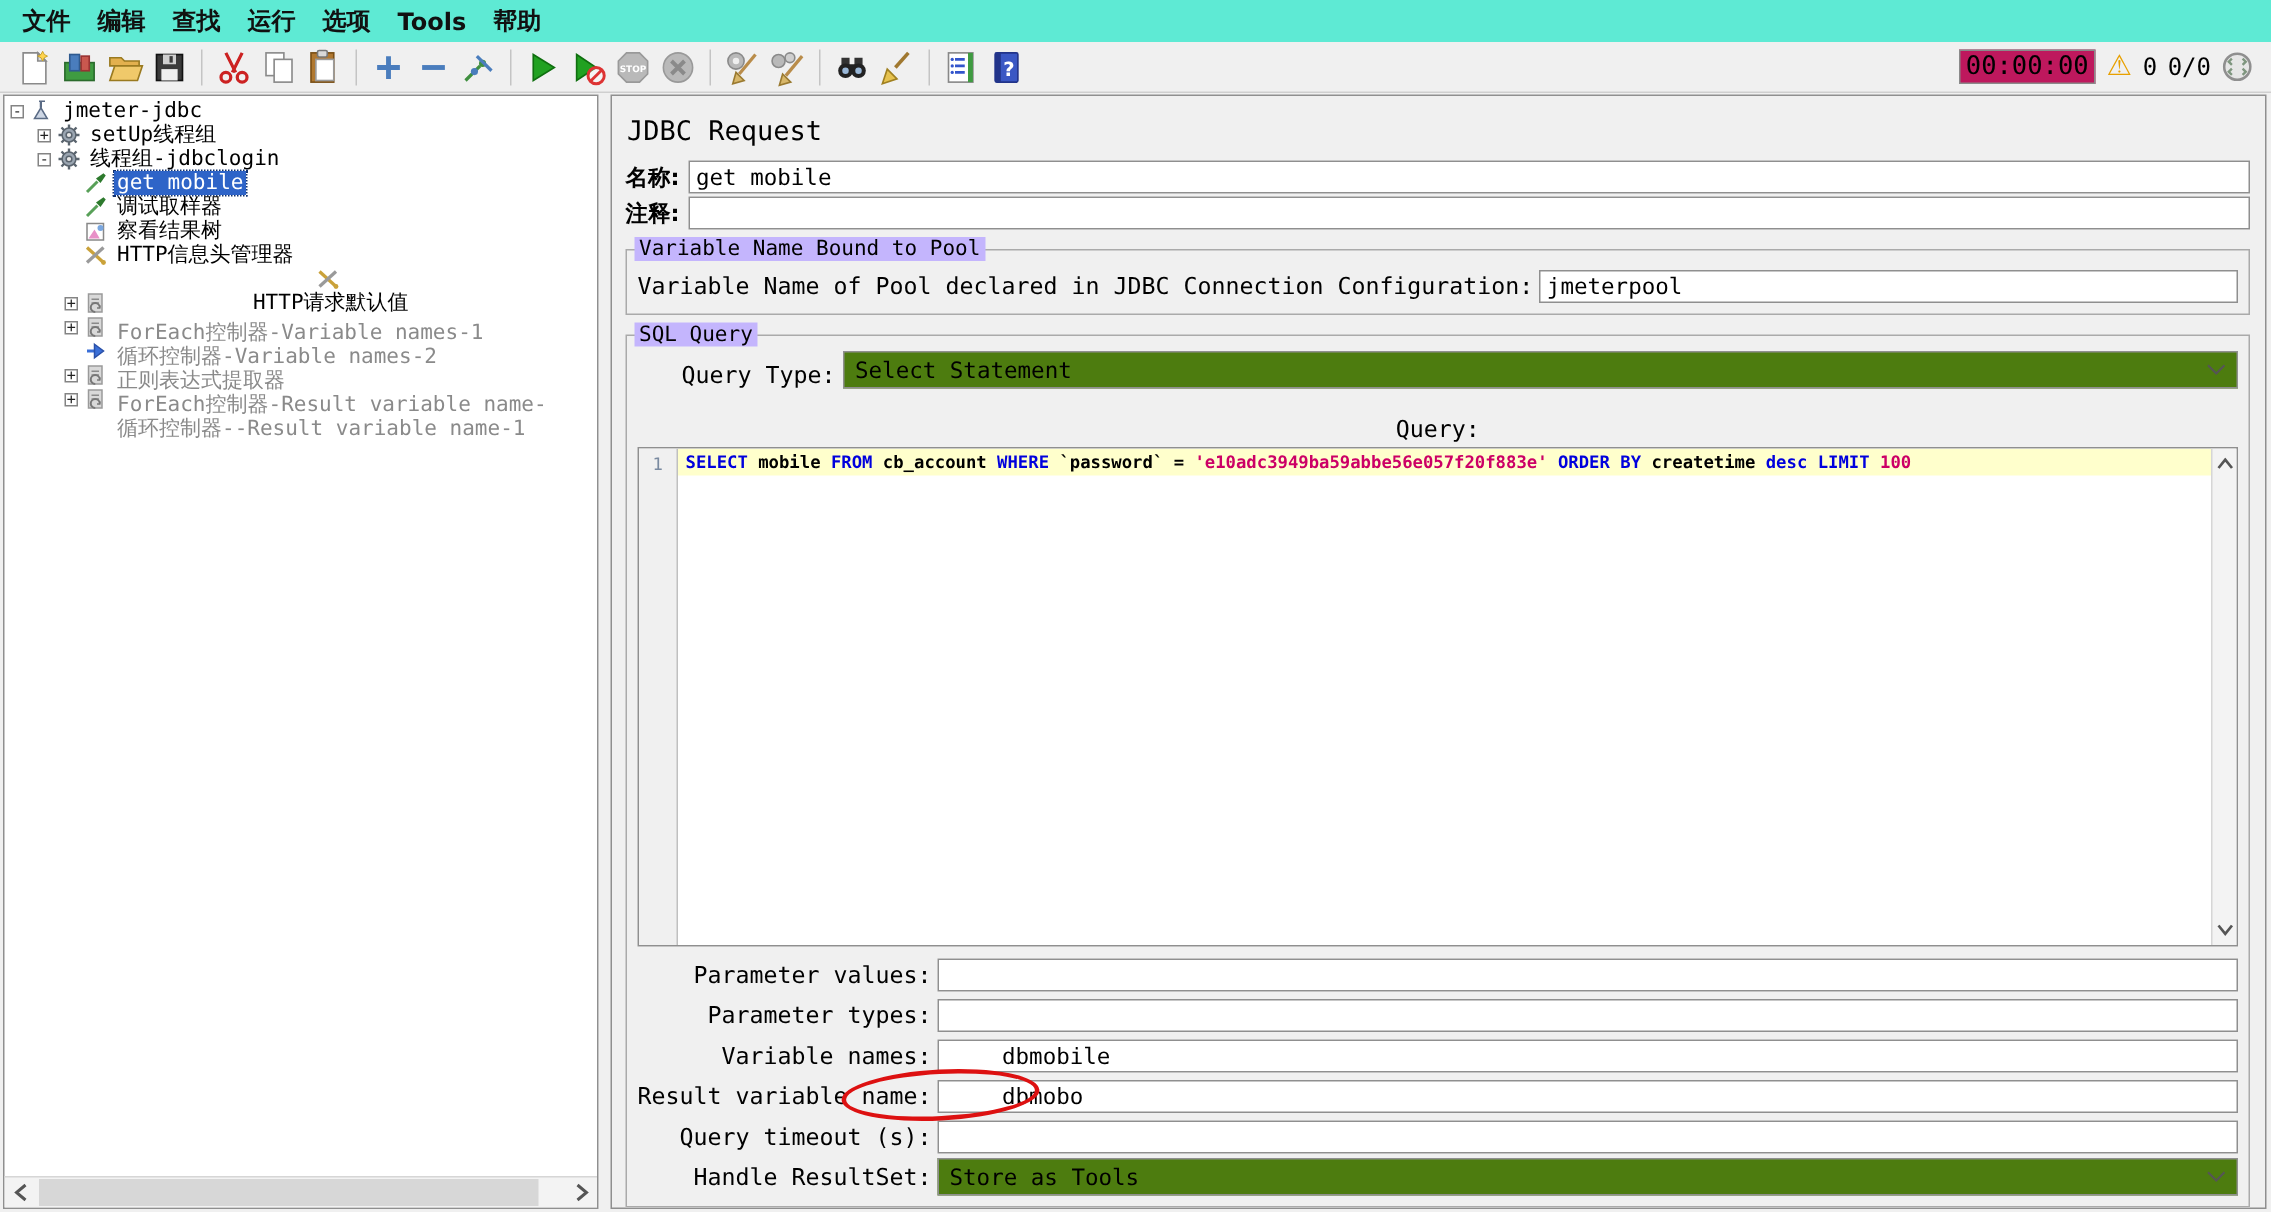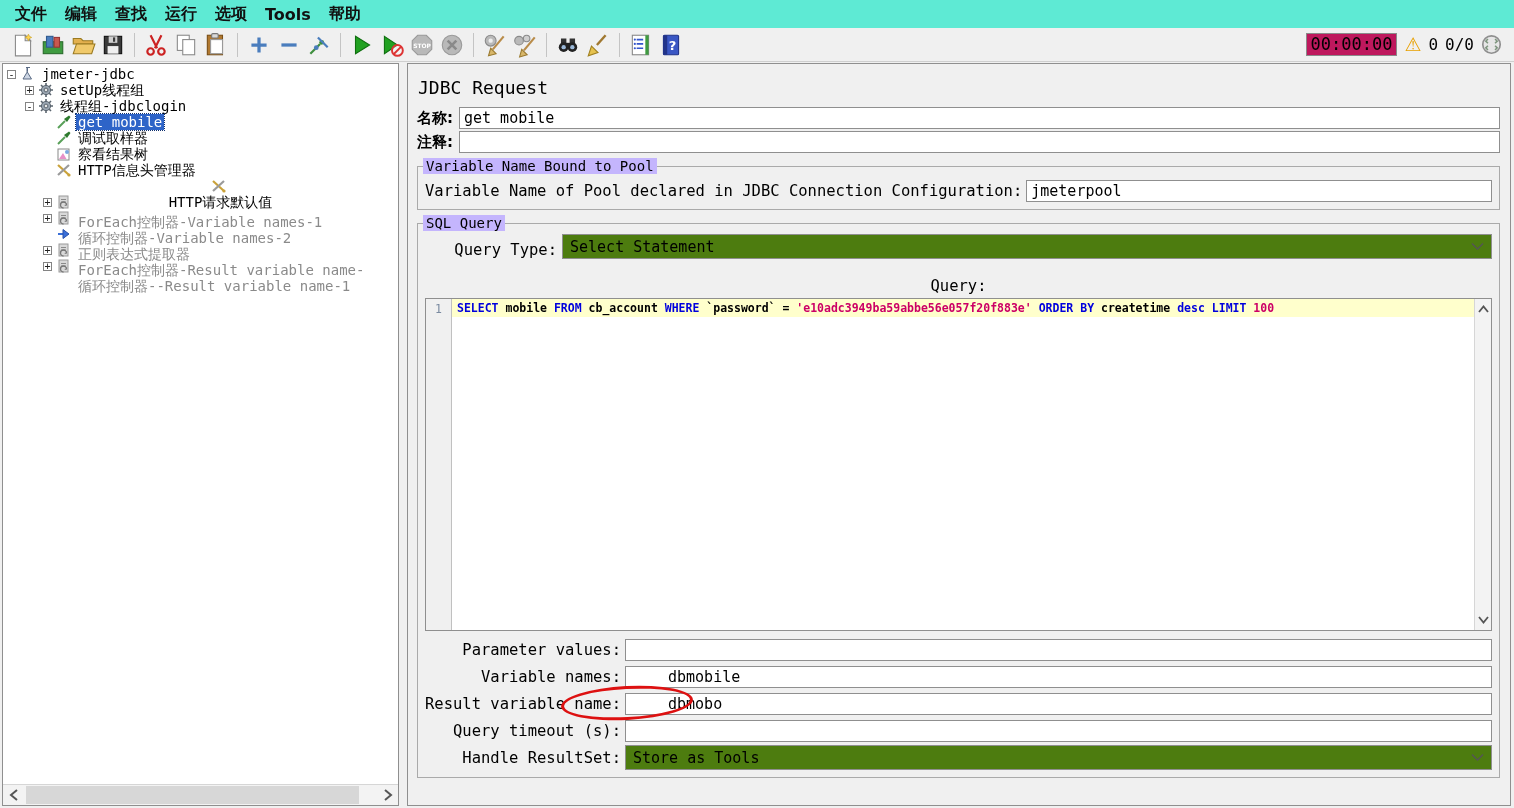--- a/index.html
+++ b/index.html
@@ -407,20 +407,24 @@
                 </svg>
               </span>
           </div>
         </div>
         <div class="fields">
             <div class="frow">
               <div class="flabel">Parameter values:</div>
               <input type="text" class="text" style="">
             </div>
             <div class="frow">
+              <div class="flabel">Parameter types:</div>
+              <input type="text" class="text" style="">
+            </div>
+            <div class="frow">
               <div class="flabel">Variable names:</div>
               <input type="text" class="text" value="dbmobile" style="">
             </div>
             <div class="frow">
               <div class="flabel">Result variable name:</div>
               <input type="text" class="text" value="dbmobo" style="">
               <div class="ellipse"></div>
             </div>
             <div class="frow">
               <div class="flabel">Query timeout (s):</div>

